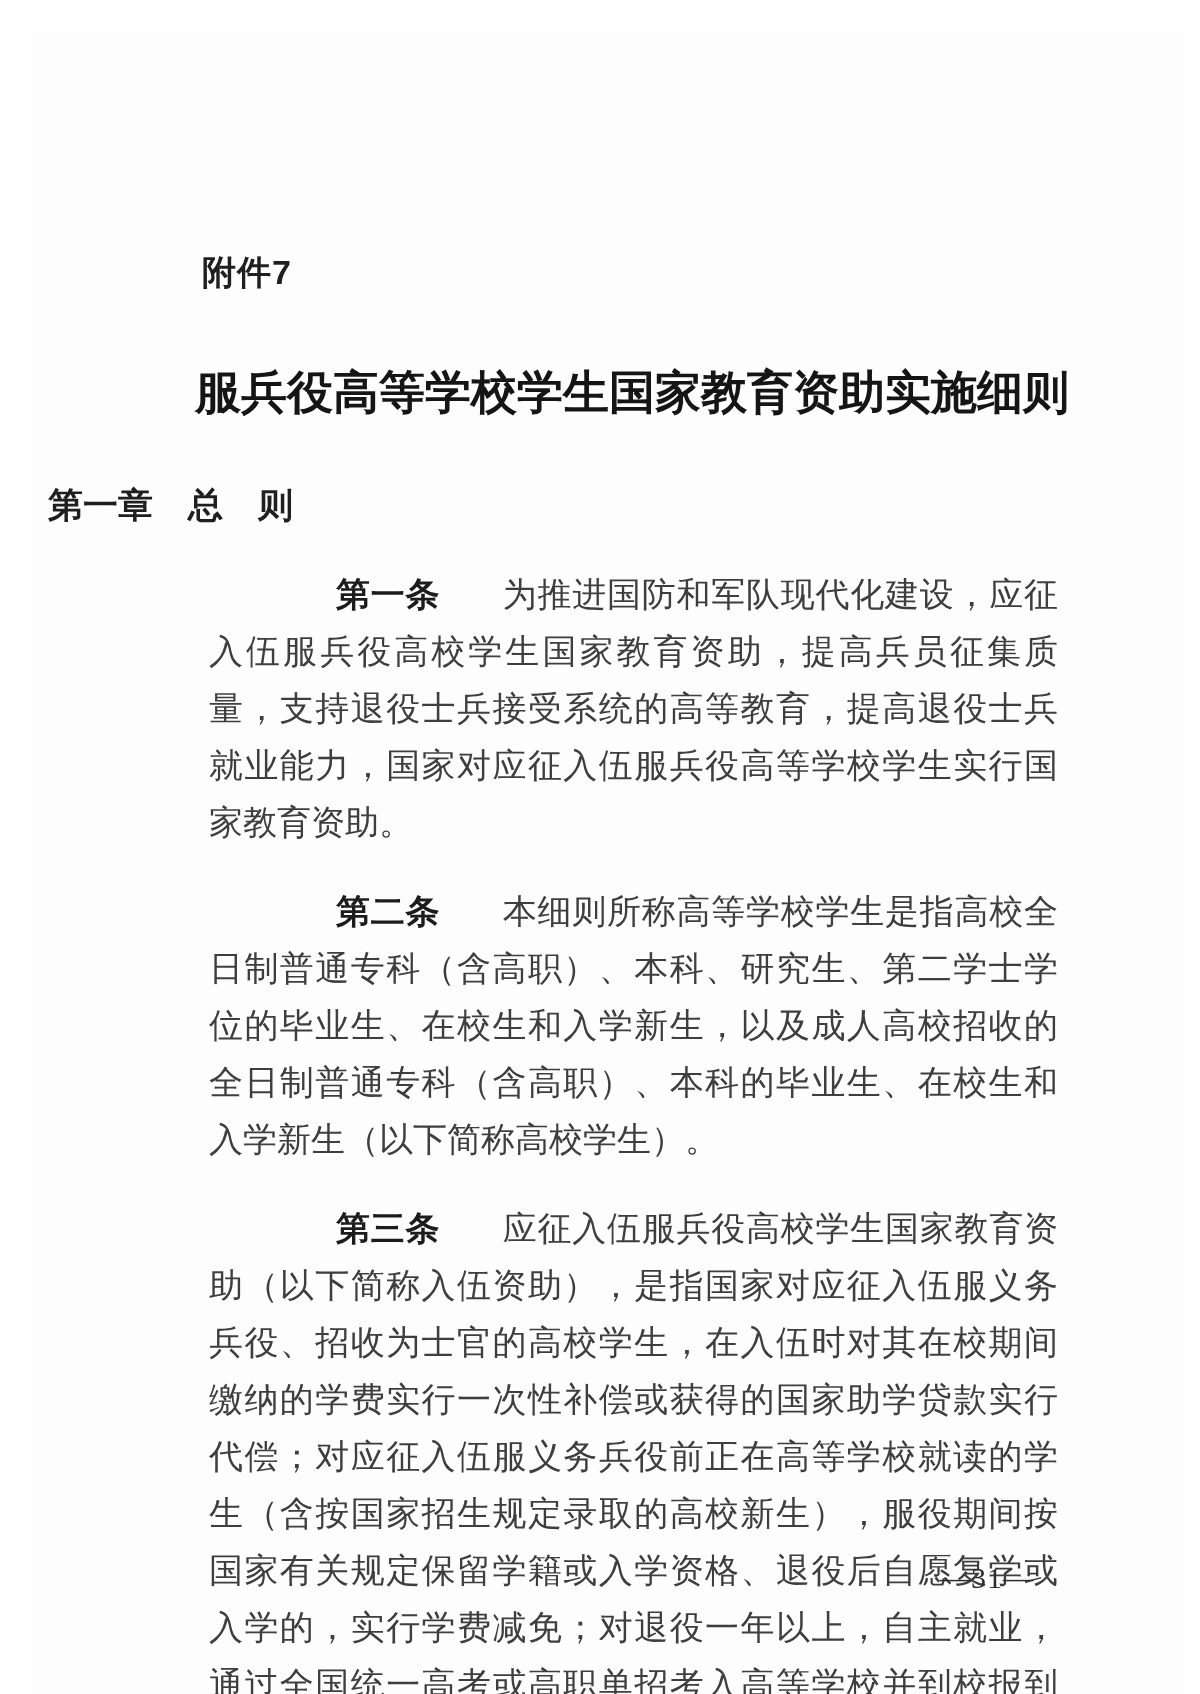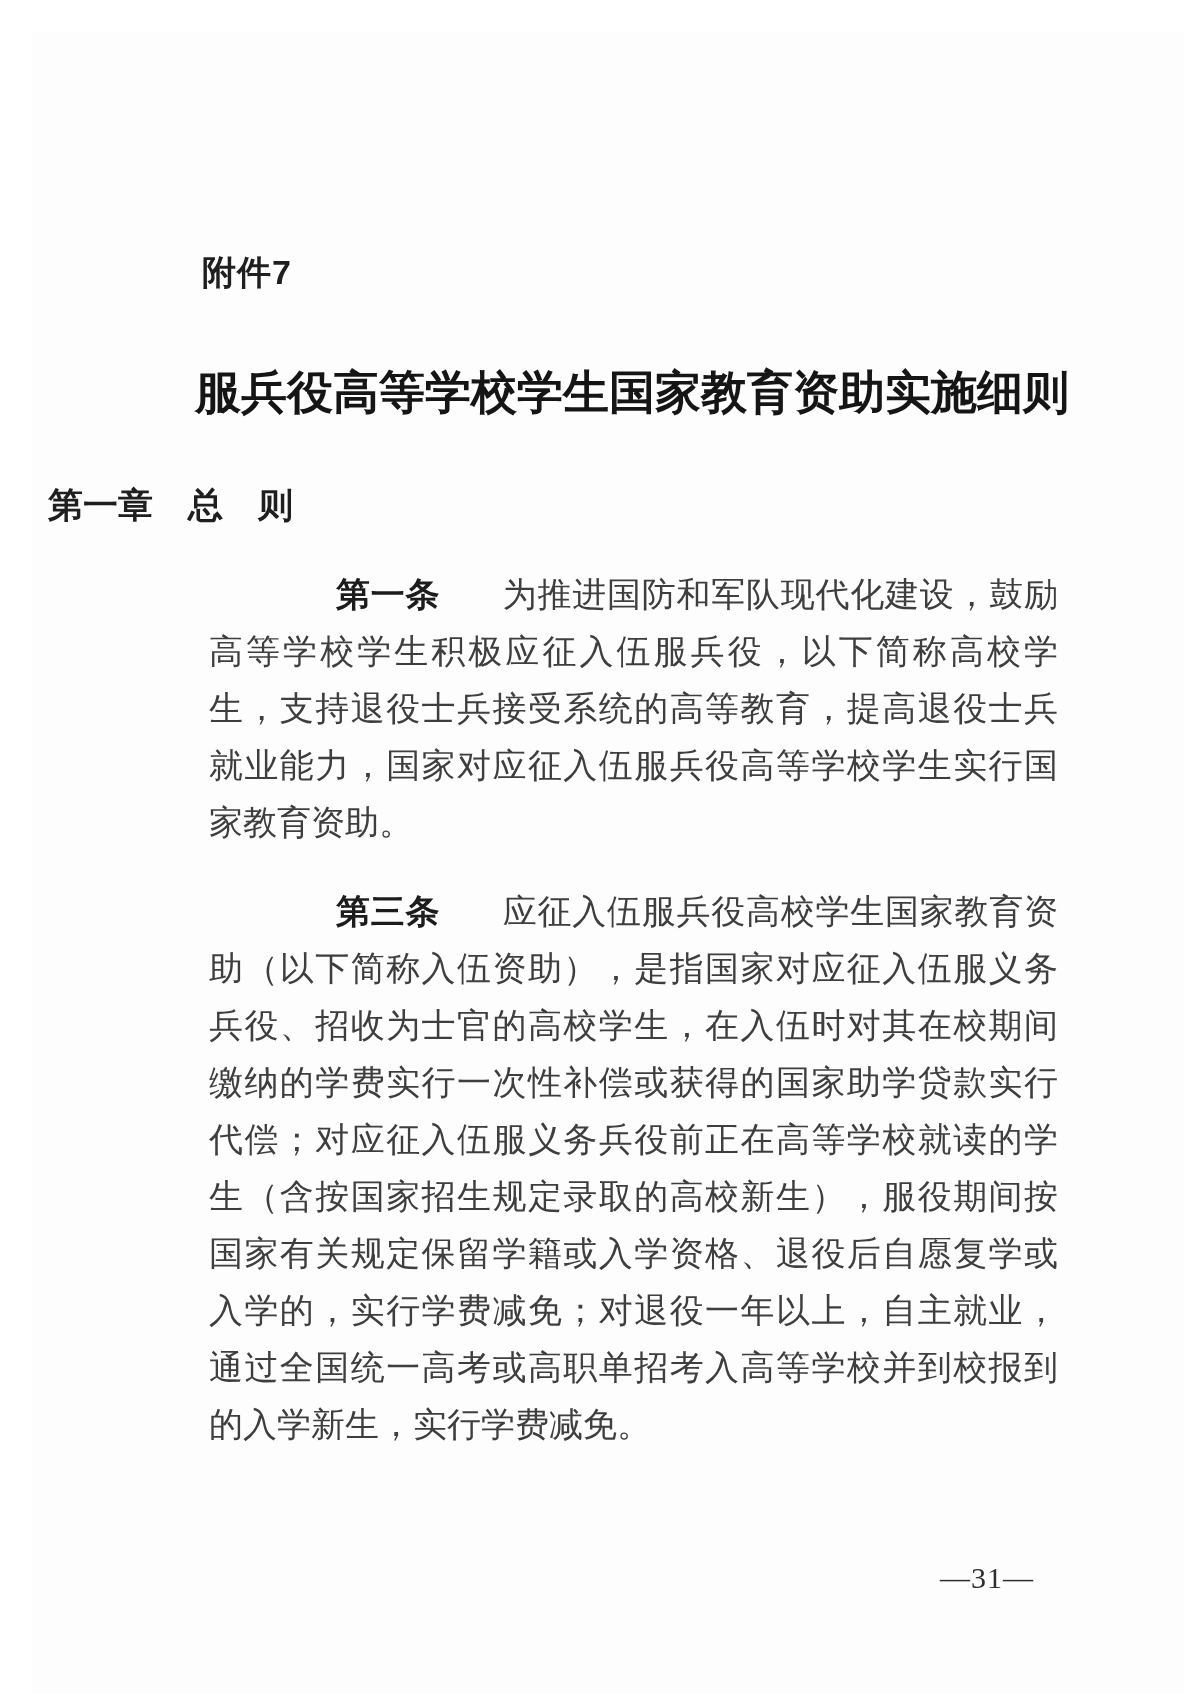--- a/index.html
+++ b/index.html
@@ -89,22 +89,23 @@
 <div class="page">
 
   <div class="attachment-label">附件7</div>
 
   <div class="doc-title">服兵役高等学校学生国家教育资助实施细则</div>
 
   <div class="chapter-heading">第一章　总　则</div>
 
   <div class="body-text">
 
-    <p class="article"><span class="article-label">第一条</span><span>为推进国防和军队现代化建设，鼓励高等学校学生积极应征入伍服兵役，以下简称高校学生，支持退役士兵接受系统的高等教育，提高退役士兵就业能力，国家对应征入伍服兵役高等学校学生实行国家教育资助。</span></p>
+    <p class="article"><span class="article-label">第一条</span><span>为推进国防和军队现代化建设，应征入伍服兵役高校学生国家教育资助，提高兵员征集质量，支持退役士兵接受系统的高等教育，提高退役士兵就业能力，国家对应征入伍服兵役高等学校学生实行国家教育资助。</span></p>
 
+    <p class="article"><span class="article-label">第二条</span><span>本细则所称高等学校学生是指高校全日制普通专科（含高职）、本科、研究生、第二学士学位的毕业生、在校生和入学新生，以及成人高校招收的全日制普通专科（含高职）、本科的毕业生、在校生和入学新生（以下简称高校学生）。</span></p>
 
     <p class="article"><span class="article-label">第三条</span><span>应征入伍服兵役高校学生国家教育资助（以下简称入伍资助），是指国家对应征入伍服义务兵役、招收为士官的高校学生，在入伍时对其在校期间缴纳的学费实行一次性补偿或获得的国家助学贷款实行代偿；对应征入伍服义务兵役前正在高等学校就读的学生（含按国家招生规定录取的高校新生），服役期间按国家有关规定保留学籍或入学资格、退役后自愿复学或入学的，实行学费减免；对退役一年以上，自主就业，通过全国统一高考或高职单招考入高等学校并到校报到的入学新生，实行学费减免。</span></p>
 
   </div>
 
   <div class="page-number">—31—</div>
 
 </div>
 
 </body></html>

